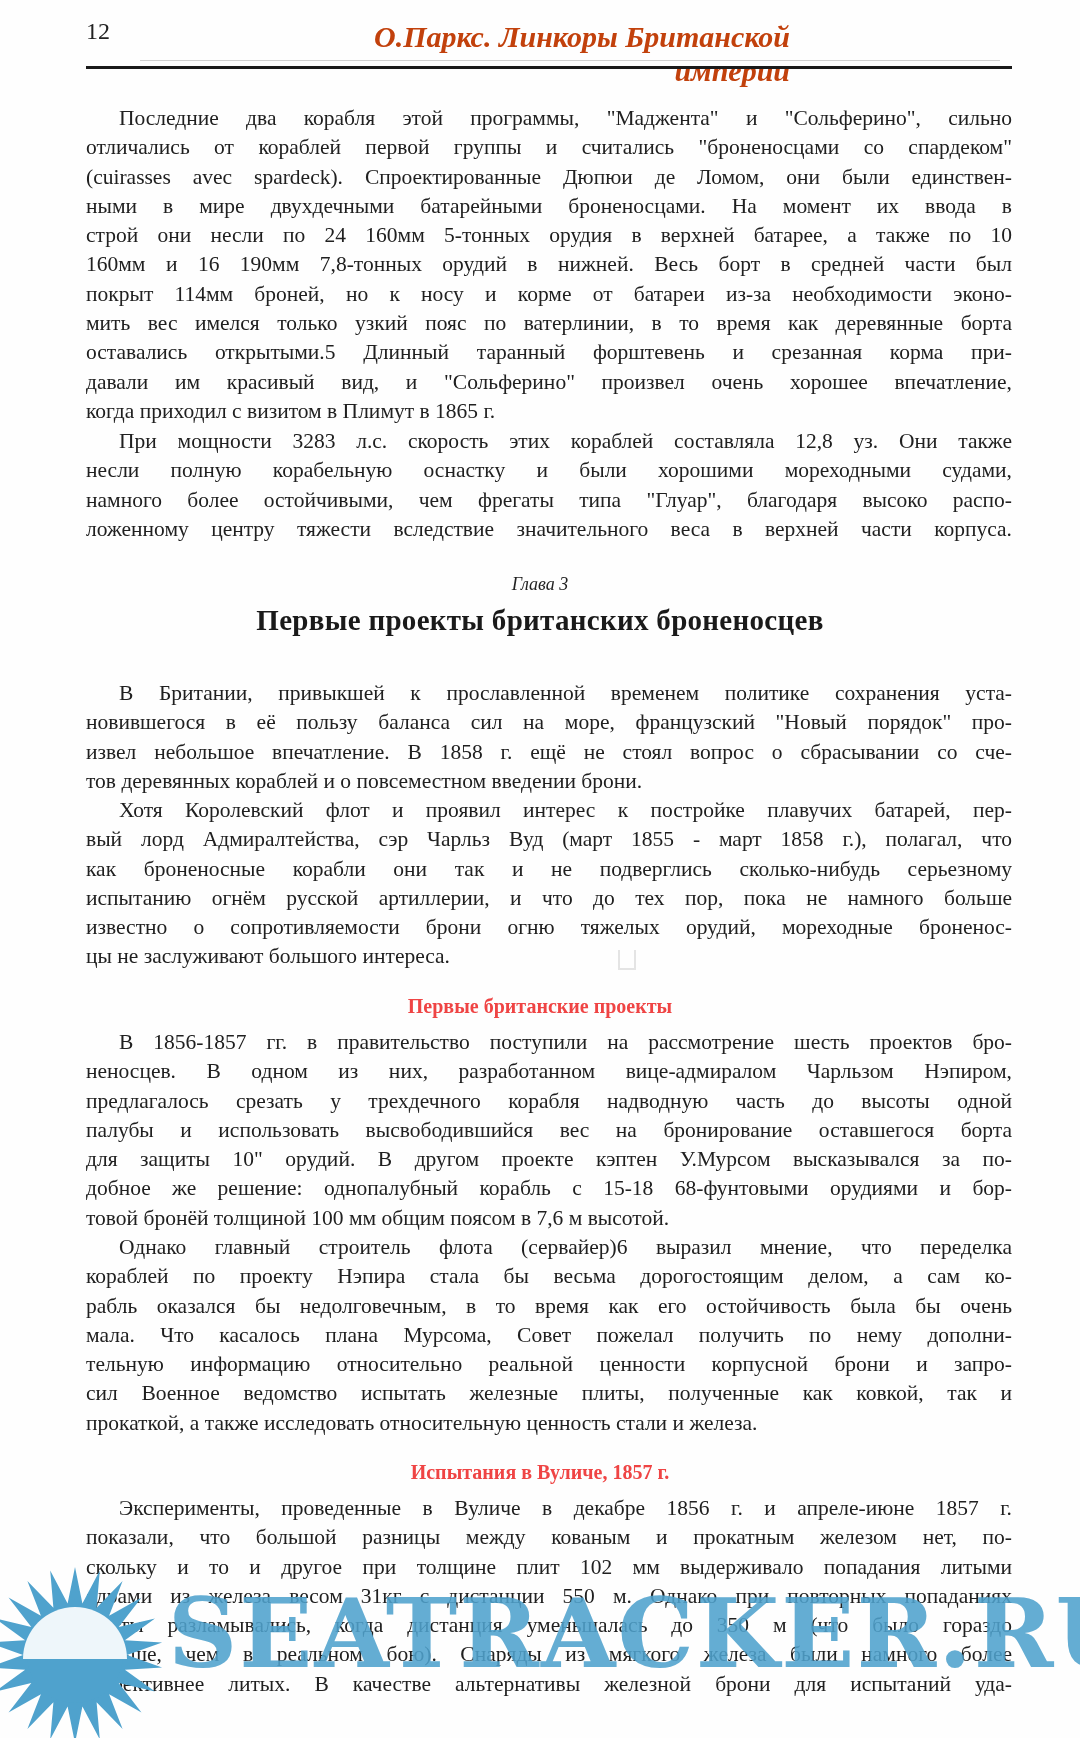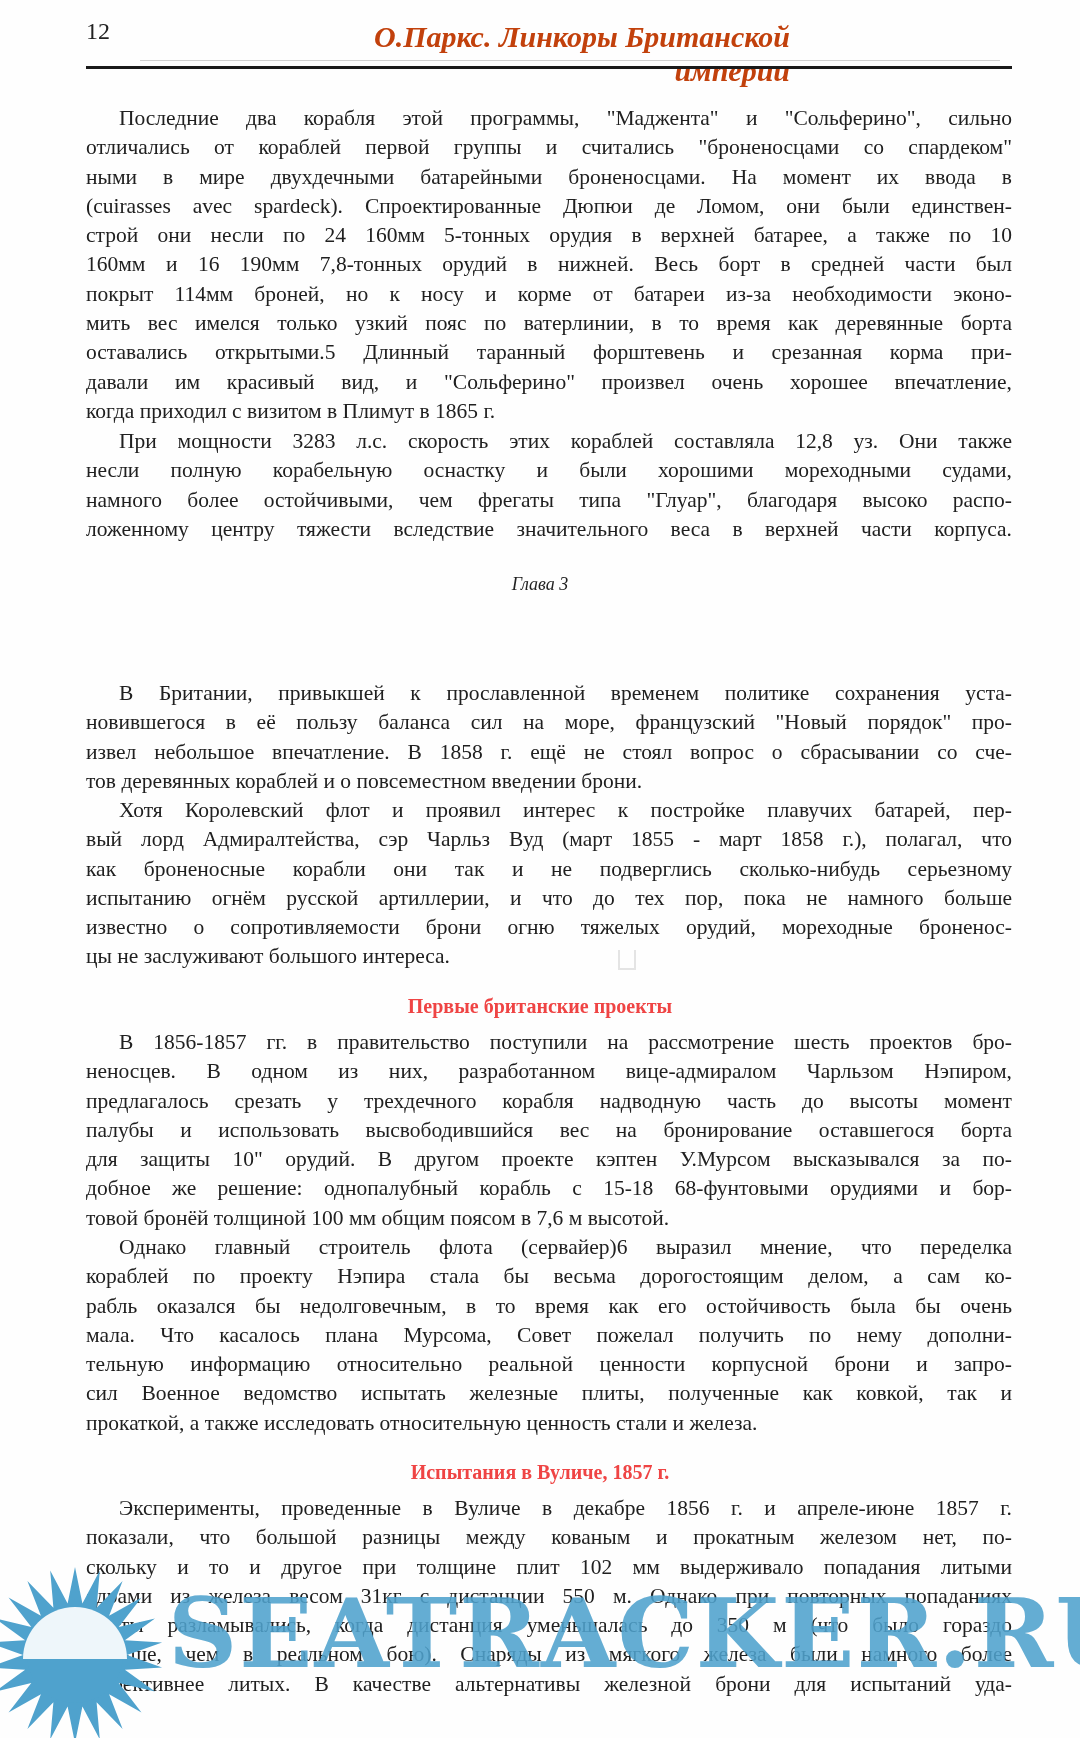--- a/index.html
+++ b/index.html
@@ -26,39 +26,40 @@
 <div class="page">
 
   <div class="pagenum">12</div>
   <div class="running">О.Паркс. Линкоры Британской империи</div>
   <div class="rule2"></div>
   <div class="rule"></div>
 
   <div class="block" style="top:104px">
     <span class="ln ind">Последние два корабля этой программы, "Маджента" и "Сольферино", сильно</span>
     <span class="ln">отличались от кораблей первой группы и считались "броненосцами со спардеком"</span>
+    <span class="ln">(cuirasses avec spardeck). Спроектированные Дюпюи де Ломом, они были единствен-</span>
     <span class="ln">ными в мире двухдечными батарейными броненосцами. На момент их ввода в</span>
-    <span class="ln">(cuirasses avec spardeck). Спроектированные Дюпюи де Ломом, они были единствен-</span>
     <span class="ln">строй они несли по 24 160мм 5-тонных орудия в верхней батарее, а также по 10</span>
     <span class="ln">160мм и 16 190мм 7,8-тонных орудий в нижней. Весь борт в средней части был</span>
     <span class="ln">покрыт 114мм броней, но к носу и корме от батареи из-за необходимости эконо-</span>
     <span class="ln">мить вес имелся только узкий пояс по ватерлинии, в то время как деревянные борта</span>
     <span class="ln">оставались открытыми.5 Длинный таранный форштевень и срезанная корма при-</span>
     <span class="ln">давали им красивый вид, и "Сольферино" произвел очень хорошее впечатление,</span>
     <span class="ln last">когда приходил с визитом в Плимут в 1865 г.</span>
   </div>
 
   <div class="block" style="top:427px">
     <span class="ln ind">При мощности 3283 л.с. скорость этих кораблей составляла 12,8 уз. Они также</span>
     <span class="ln">несли полную корабельную оснастку и были хорошими мореходными судами,</span>
     <span class="ln">намного более остойчивыми, чем фрегаты типа "Глуар", благодаря высоко распо-</span>
     <span class="ln">ложенному центру тяжести вследствие значительного веса в верхней части корпуса.</span>
   </div>
 
   <div class="chapter-num">Глава 3</div>
+  <div class="chapter-title">Первые проекты британских броненосцев</div>
 
   <div class="block" style="top:679px">
     <span class="ln ind">В Британии, привыкшей к прославленной временем политике сохранения уста-</span>
     <span class="ln">новившегося в её пользу баланса сил на море, французский "Новый порядок" про-</span>
     <span class="ln">извел небольшое впечатление. В 1858 г. ещё не стоял вопрос о сбрасывании со сче-</span>
     <span class="ln last">тов деревянных кораблей и о повсеместном введении брони.</span>
   </div>
 
   <div class="block" style="top:796px">
     <span class="ln ind">Хотя Королевский флот и проявил интерес к постройке плавучих батарей, пер-</span>
@@ -69,21 +70,21 @@
     <span class="ln last">цы не заслуживают большого интереса.</span>
   </div>
 
   <div class="speck" style="left:618px; top:950px;"></div>
 
   <div class="subhead" style="top:995px">Первые британские проекты</div>
 
   <div class="block" style="top:1028px">
     <span class="ln ind">В 1856-1857 гг. в правительство поступили на рассмотрение шесть проектов бро-</span>
     <span class="ln">неносцев. В одном из них, разработанном вице-адмиралом Чарльзом Нэпиром,</span>
-    <span class="ln">предлагалось срезать у трехдечного корабля надводную часть до высоты момент</span>
+    <span class="ln">предлагалось срезать у трехдечного корабля надводную часть до высоты одной</span>
     <span class="ln">палубы и использовать высвободившийся вес на бронирование оставшегося борта</span>
     <span class="ln">для защиты 10" орудий. В другом проекте кэптен У.Мурсом высказывался за по-</span>
     <span class="ln">добное же решение: однопалубный корабль с 15-18 68-фунтовыми орудиями и бор-</span>
     <span class="ln last">товой бронёй толщиной 100 мм общим поясом в 7,6 м высотой.</span>
   </div>
 
   <div class="block" style="top:1233px">
     <span class="ln ind">Однако главный строитель флота (сервайер)6 выразил мнение, что переделка</span>
     <span class="ln">кораблей по проекту Нэпира стала бы весьма дорогостоящим делом, а сам ко-</span>
     <span class="ln">рабль оказался бы недолговечным, в то время как его остойчивость была бы очень</span>

